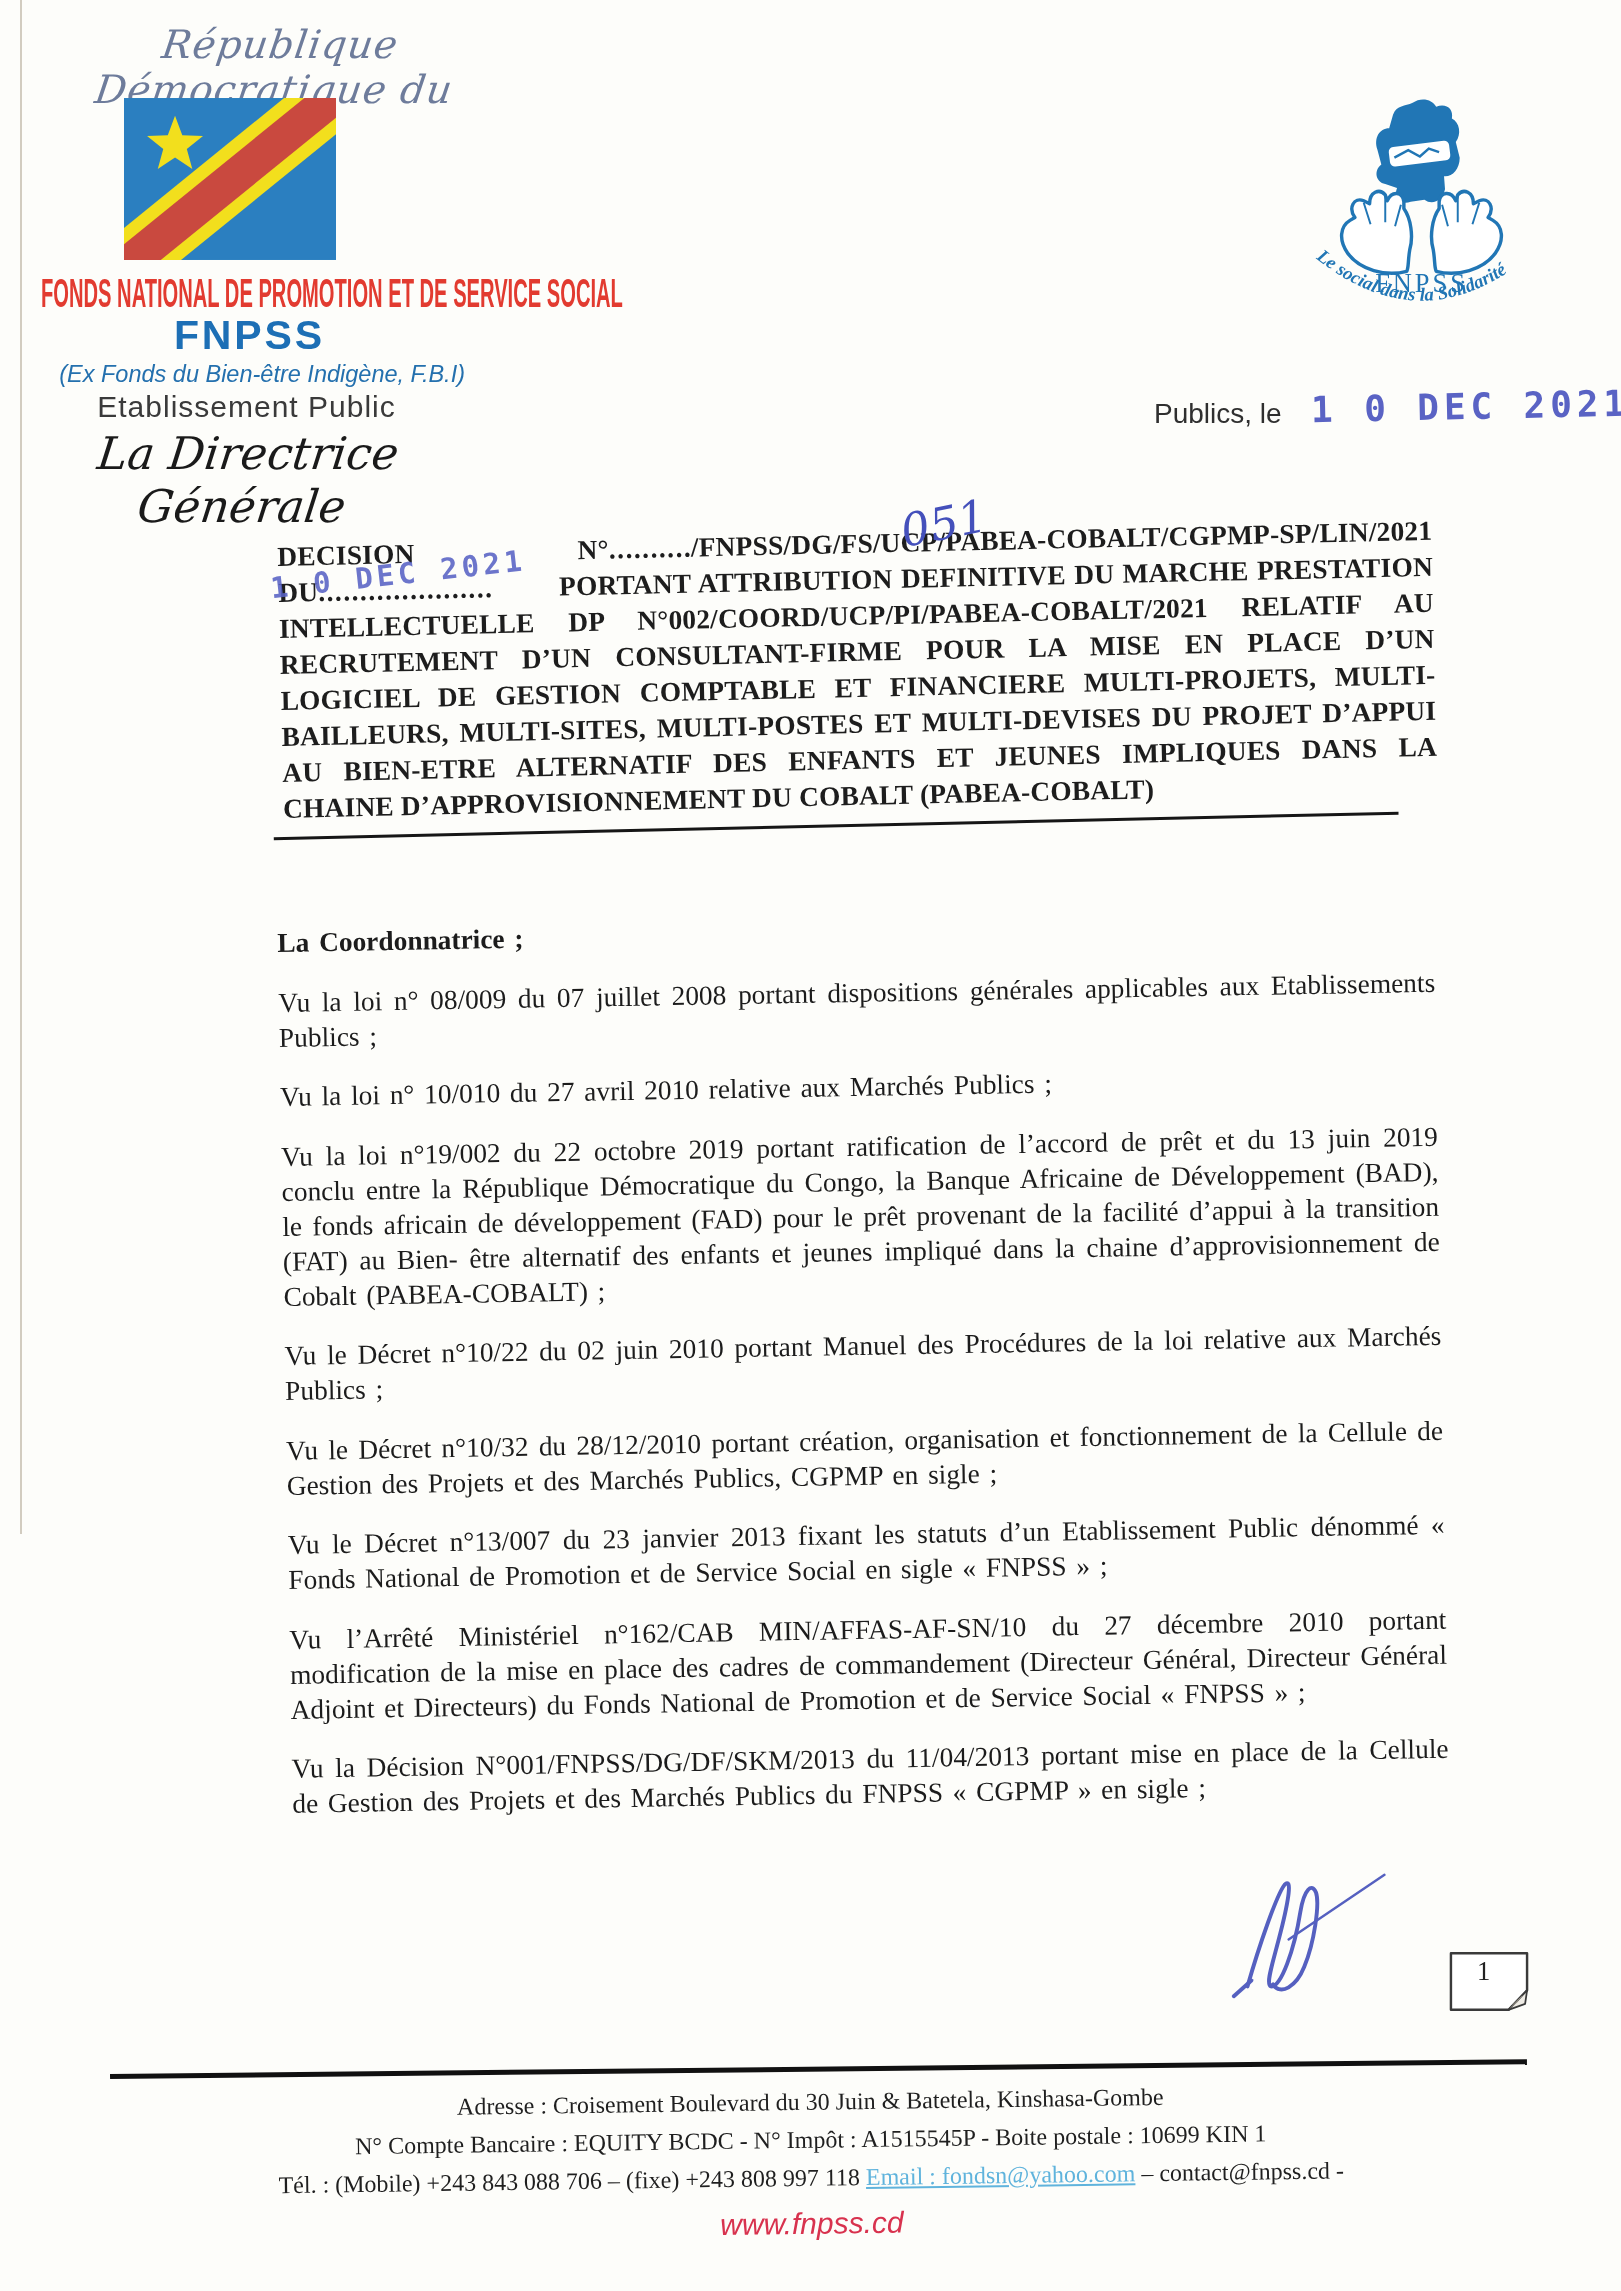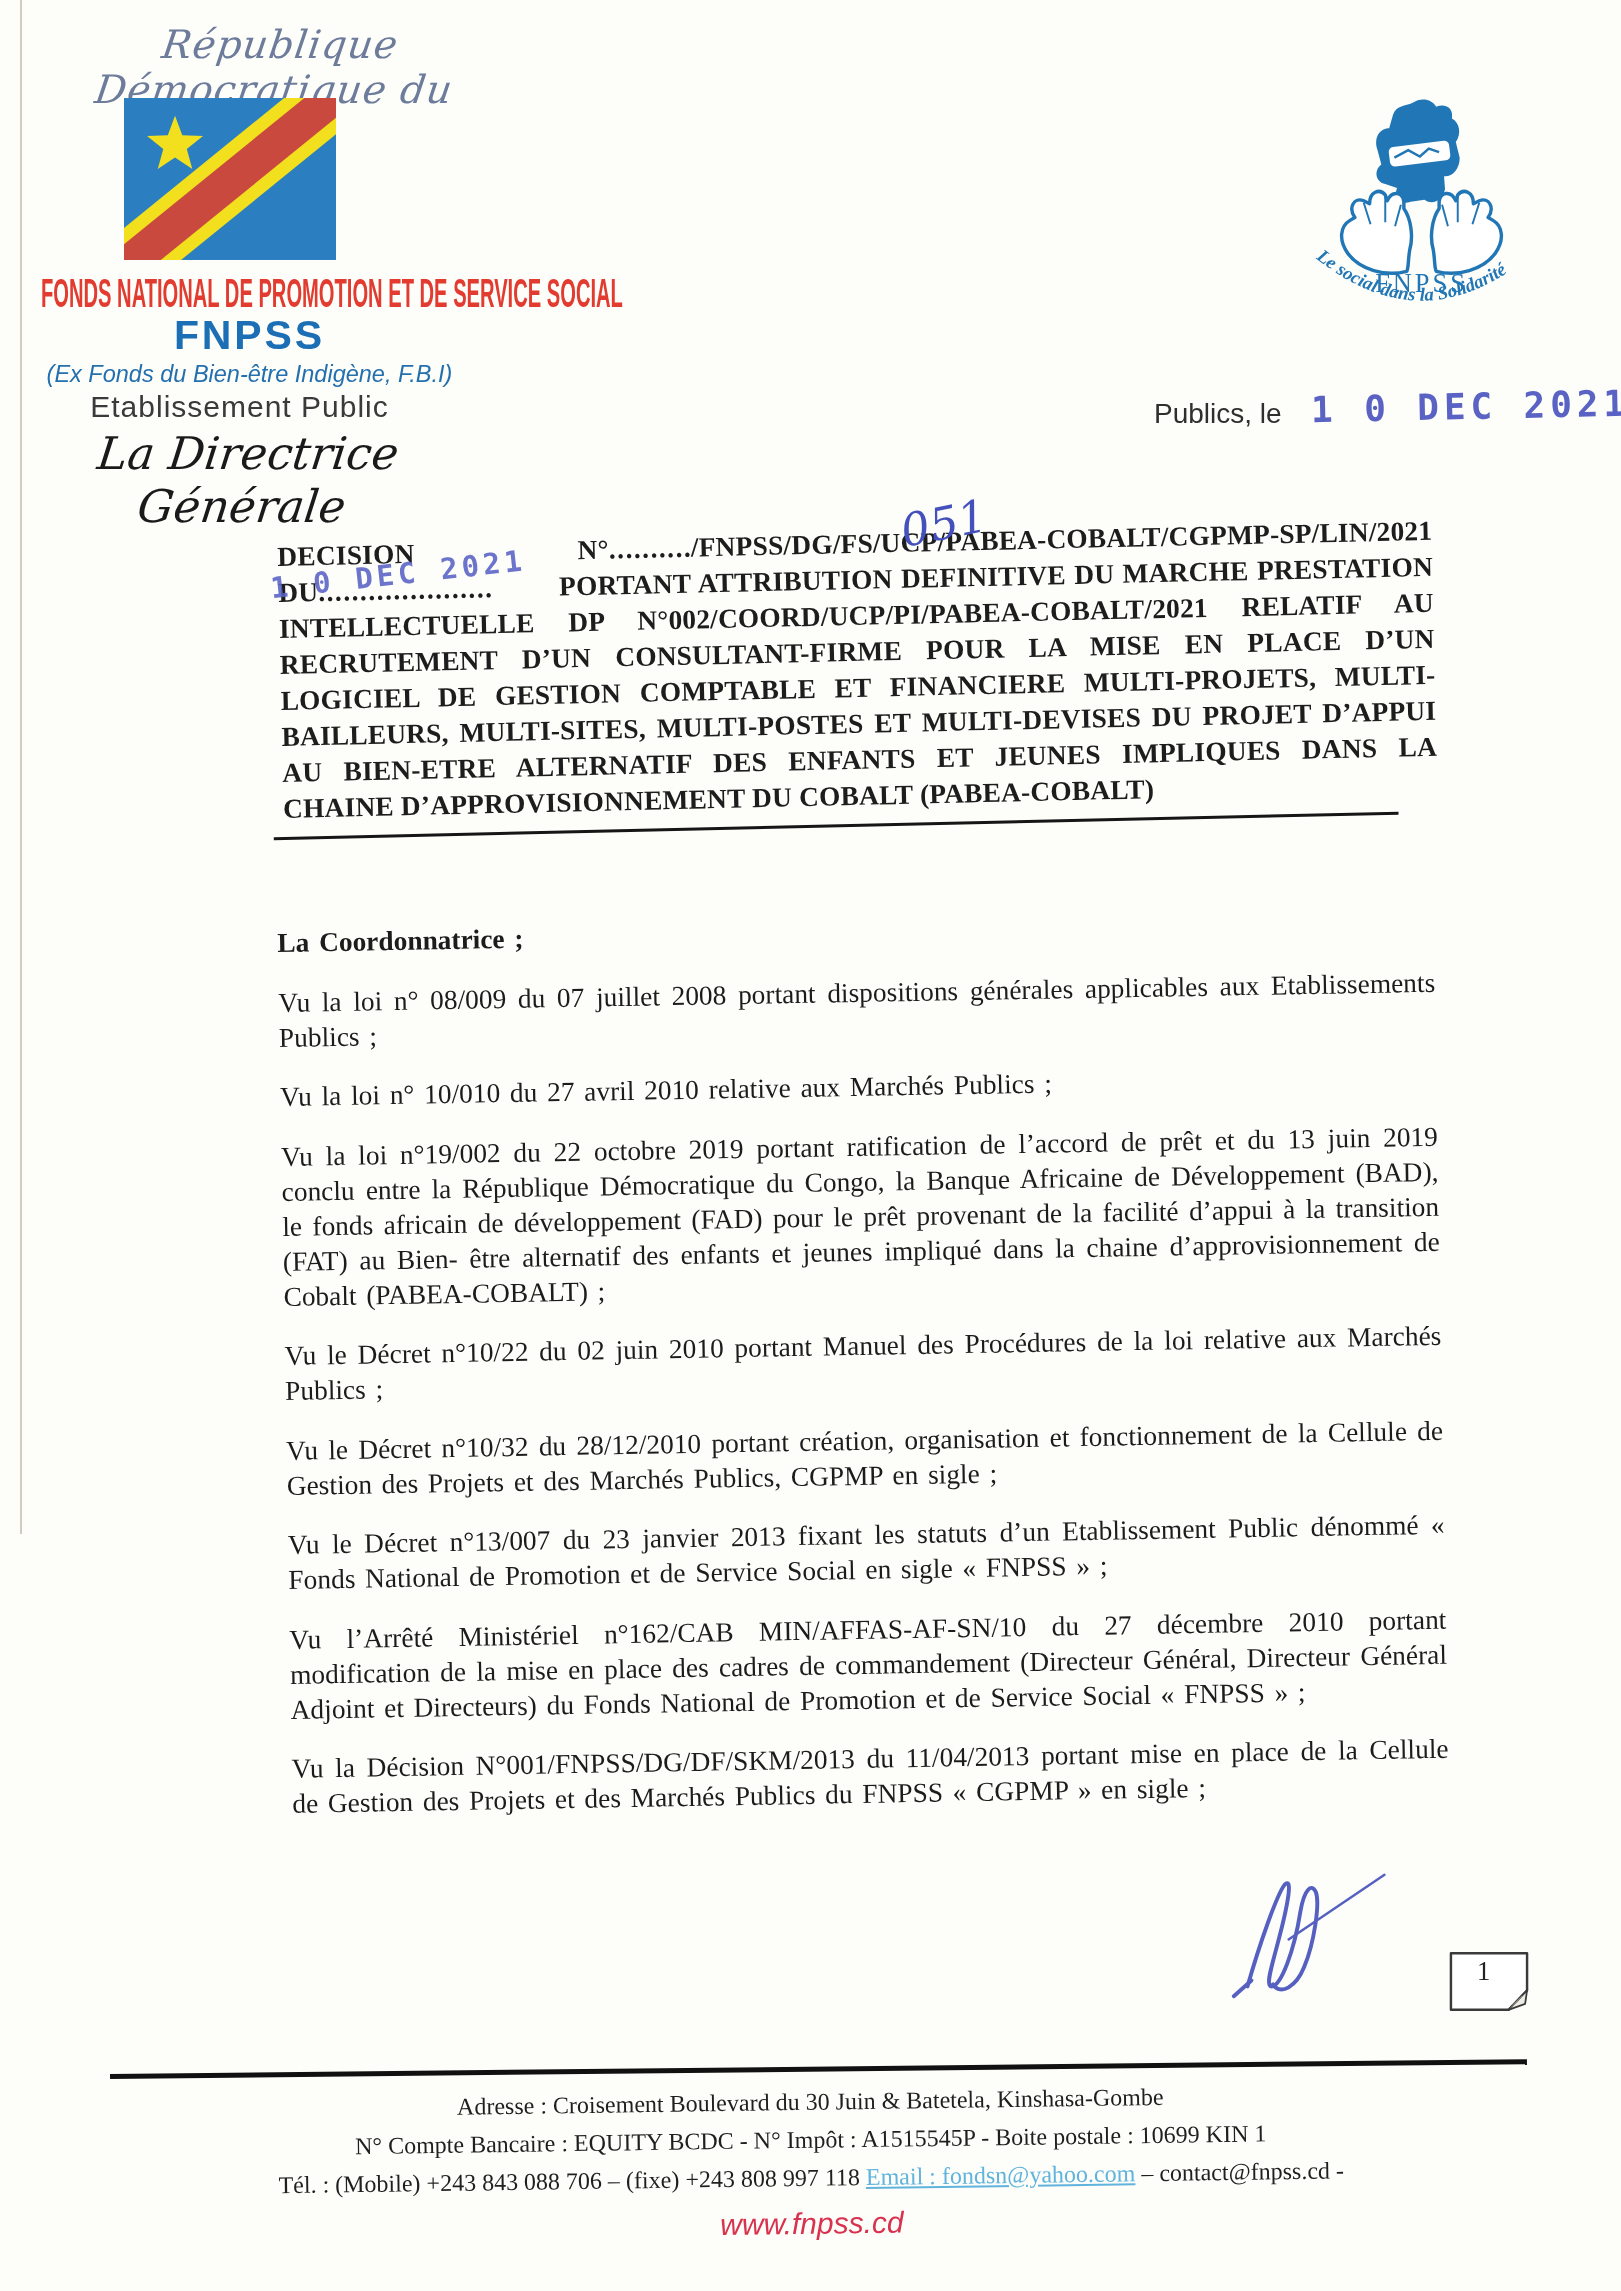--- a/index.html
+++ b/index.html
@@ -11,23 +11,23 @@
   .scan-edge{position:absolute;left:19.6px;top:0;width:2px;height:1534px;background:#c3bbac;opacity:.75;}
 
   
   .script-title{left:29px;top:21.6px;width:490px;text-align:center;font-family:"DejaVu Serif",serif;
     font-style:italic;font-size:39px;color:#5b6b8f;transform:skewX(-8deg);letter-spacing:1px;opacity:.88;}
   .flag{left:124px;top:98px;width:212px;height:162px;}
   .org-name{left:41px;top:272px;white-space:nowrap;font-family:"Liberation Sans",sans-serif;
     font-weight:bold;font-size:38px;color:#e23b30;transform:scale(0.53,1.05);transform-origin:0 50%;}
   .org-acronym{left:34px;top:312px;width:431px;text-align:center;font-family:"Liberation Sans",sans-serif;
     font-weight:bold;font-size:41px;color:#1d6fb5;letter-spacing:2.9px;}
-  .org-former{left:34px;top:361px;width:431px;text-align:center;font-family:"Liberation Sans",sans-serif;
+  .org-former{left:34px;top:361px;width:431px;text-align:right;font-family:"Liberation Sans",sans-serif;
     font-style:italic;font-size:23.5px;color:#2470ae;}
-  .org-status{left:24px;top:390px;width:431px;text-align:center;font-family:"Liberation Sans",sans-serif;
+  .org-status{left:31px;top:390px;width:431px;text-align:center;font-family:"Liberation Sans",sans-serif;
     font-size:30px;color:#3a3a3a;letter-spacing:1px;}
   .office-script{left:39px;top:427px;width:412px;text-align:center;font-family:"DejaVu Serif",serif;
     font-style:italic;font-size:45px;color:#1a1a1a;transform:skewX(-7deg);}
 
   
   .logo{left:1299px;top:93px;width:245px;height:240px;}
   .dateline{left:1154px;top:398px;font-family:"Liberation Sans",sans-serif;font-size:28px;color:#2f2f2f;}
   .date-stamp{left:1311px;top:386px;font-family:"DejaVu Sans Mono",monospace;font-weight:bold;
     font-size:36px;color:#5a63c4;letter-spacing:4.9px;transform:rotate(-1.2deg);white-space:nowrap;}
 

